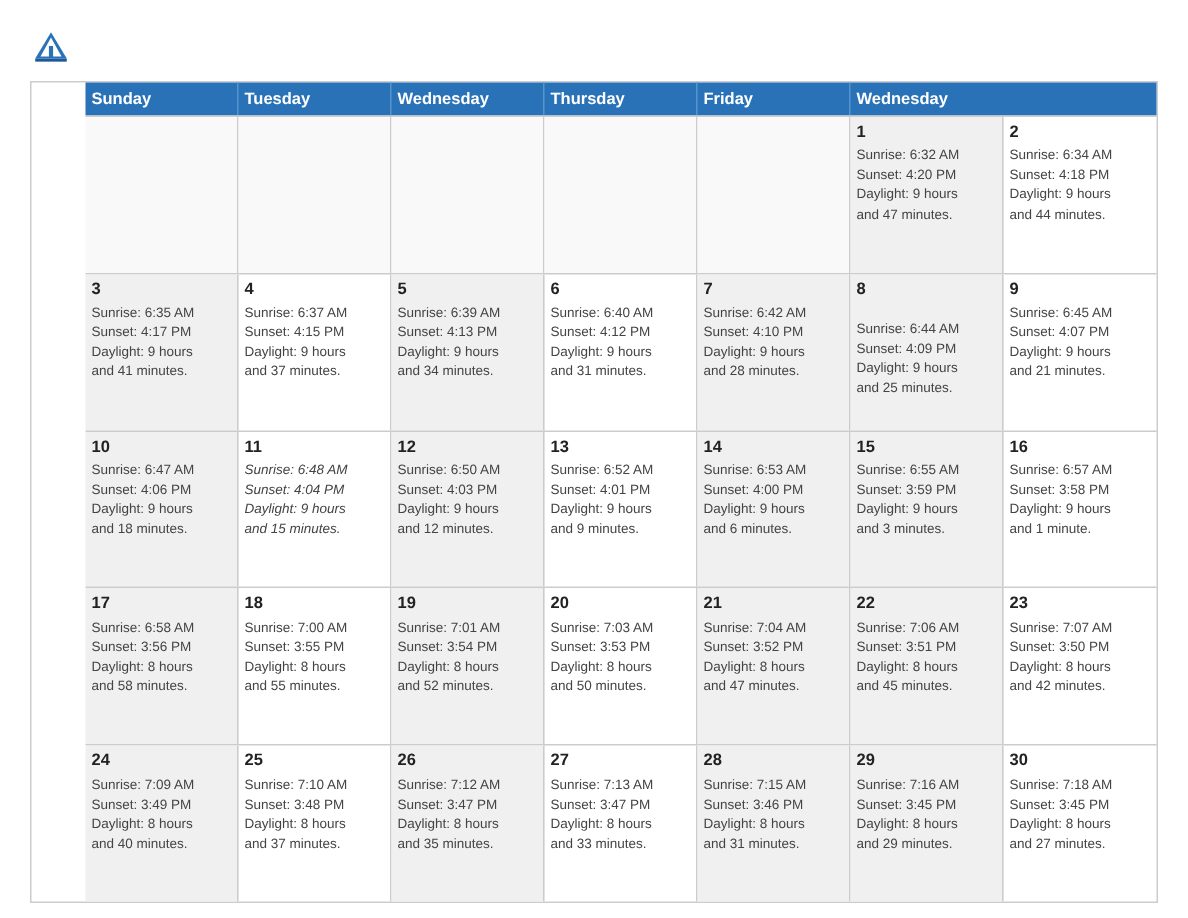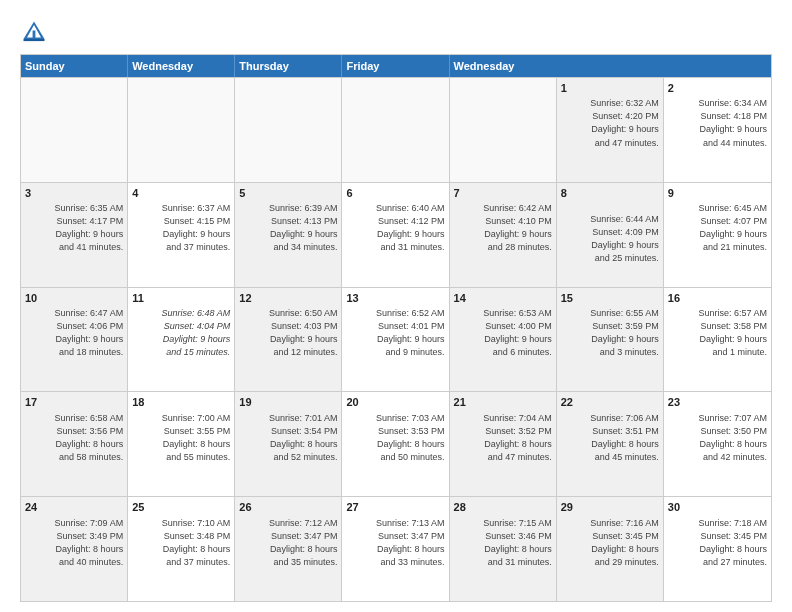--- a/index.html
+++ b/index.html
@@ -51,20 +51,21 @@
     .location {
       font-size: 13px;
       color: #444;
       margin-top: 2px;
     }
     .calendar {
       flex: 1;
       display: flex;
       flex-direction: column;
       border: 1px solid #ccc;
+      padding-left: 36px;
     }
     .cal-header {
       display: grid;
       grid-template-columns: repeat(7, 1fr);
       background: #2a72b8;
     }
     .cal-header-cell {
       color: #fff;
       font-size: 11px;
       font-weight: bold;
@@ -98,21 +99,20 @@
       font-size: 11px;
       font-weight: bold;
       color: #222;
       display: block;
       margin-bottom: 1px;
     }
     .day-info {
       font-size: 9px;
       color: #444;
       line-height: 1.45;
-      text-align: right;
     }
   </style>
 </head>
 <body>
 
 <div class="page">
   <div class="header">
     <div class="logo">
       <svg class="logo-icon" viewBox="0 0 40 40">
         <polygon points="20,5 35,30 5,30" fill="#2a72b8"></polygon>
@@ -126,20 +126,21 @@
     </div>
     <div class="title-block">
       <div class="month-title"></div>
       <div class="location"></div>
     </div>
   </div>
 
   <div class="calendar">
     <div class="cal-header">
     <div class="cal-header-cell">Sunday</div>
+        <div class="cal-header-cell">Tuesday</div>
         <div class="cal-header-cell">Wednesday</div>
         <div class="cal-header-cell">Thursday</div>
         <div class="cal-header-cell">Friday</div>
         <div class="cal-header-cell">Wednesday</div>
       </div>
     <div class="cal-body">
     <div class="cal-row">
           <div class="cal-cell empty"></div>
           <div class="cal-cell empty"></div>
           <div class="cal-cell empty"></div>

